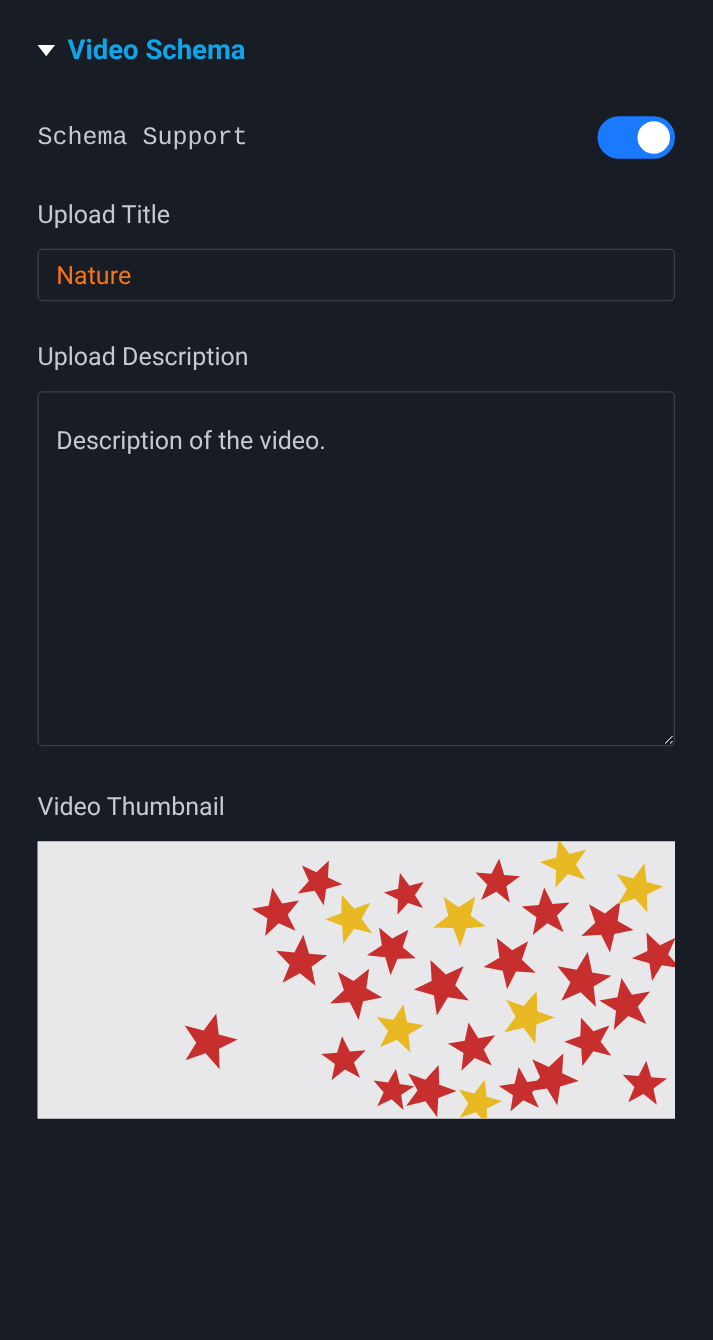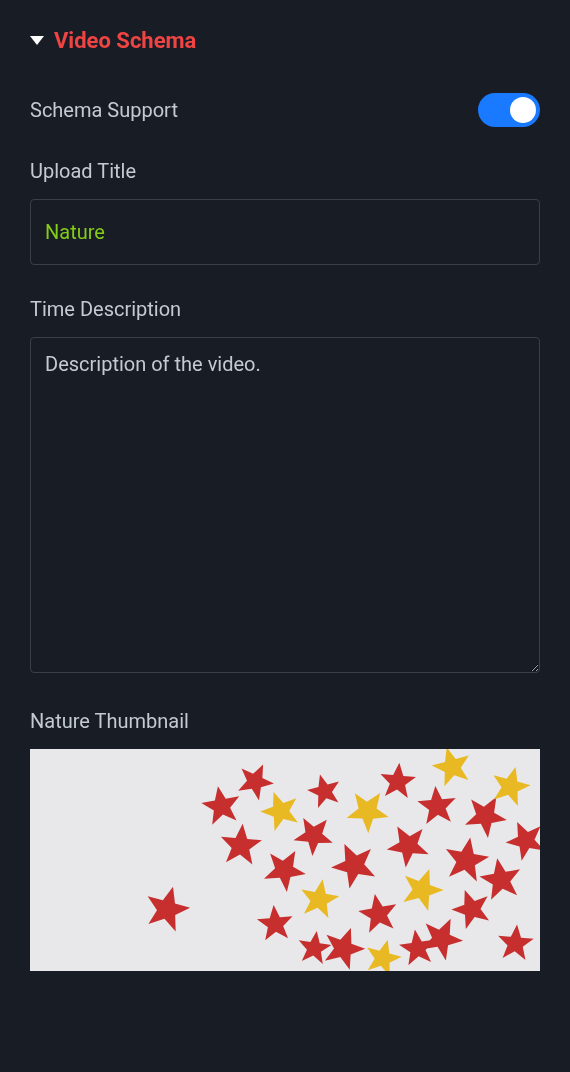--- a/index.html
+++ b/index.html
@@ -16,36 +16,37 @@
       padding: 20px 30px;
     }
     .section-header {
       display: flex;
       align-items: center;
       gap: 10px;
       margin-bottom: 40px;
       margin-top: 8px;
     }
     .section-header .title {
-      color: #ef4444;
+      color: #0ea5e9;
       font-size: 22px;
       font-weight: 700;
     }
     .chevron {
       width: 0;
       height: 0;
       border-left: 7px solid transparent;
       border-right: 7px solid transparent;
       border-top: 9px solid #ffffff;
     }
     .field-row {
       display: flex;
       align-items: center;
       justify-content: space-between;
       margin-bottom: 32px;
+      font-family: Liberation Mono, monospace;
     }
     .field-label {
       color: #c4cad4;
       font-size: 20px;
       font-weight: 400;
     }
     .toggle {
       width: 62px;
       height: 34px;
       background: #1a7aff;
@@ -67,32 +68,32 @@
     }
     .form-group .field-label {
       display: block;
       margin-bottom: 16px;
     }
     .text-input {
       width: 100%;
       background: transparent;
       border: 1px solid #3a3f4a;
       border-radius: 4px;
-      padding: 20px 14px;
+      padding: 8px 14px;
       font-size: 20px;
-      color: #84cc16;
+      color: #f97316;
       font-family: inherit;
     }
     .textarea-input {
       width: 100%;
-      height: 336px;
+      height: 284px;
       background: transparent;
       border: 1px solid #3a3f4a;
       border-radius: 4px;
-      padding: 14px 14px;
+      padding: 26px 14px;
       font-size: 20px;
       color: #c4cad4;
       font-family: inherit;
       resize: both;
     }
     .thumbnail {
       width: 100%;
       height: 222px;
       background: #e8e8ea;
       position: relative;
@@ -113,26 +114,26 @@
     <div class="toggle-knob"></div>
   </div>
 </div>
 
 <div class="form-group">
   <label class="field-label">Upload Title</label>
   <input type="text" class="text-input" value="Nature" style="">
 </div>
 
 <div class="form-group">
-  <label class="field-label">Time Description</label>
+  <label class="field-label">Upload Description</label>
   <textarea class="textarea-input" style="">Description of the video.</textarea>
 </div>
 
 <div class="form-group">
-  <label class="field-label">Nature Thumbnail</label>
+  <label class="field-label">Video Thumbnail</label>
   <div class="thumbnail">
     <svg width="100%" height="100%" viewBox="0 0 520 222">
       <defs>
         <g id="star-shape">
           <path d="M 0,-14 L 4,-4 L 14,-4 L 6,3 L 9,13 L 0,7 L -9,13 L -6,3 L -14,-4 L -4,-4 Z"></path>
         </g>
       </defs>
 
       <use href="#star-shape" fill="#c72e2e" transform="translate(140,160) rotate(15) scale(1.6)"></use>
       <use href="#star-shape" fill="#c72e2e" transform="translate(195,55) rotate(-10) scale(1.4)"></use>

